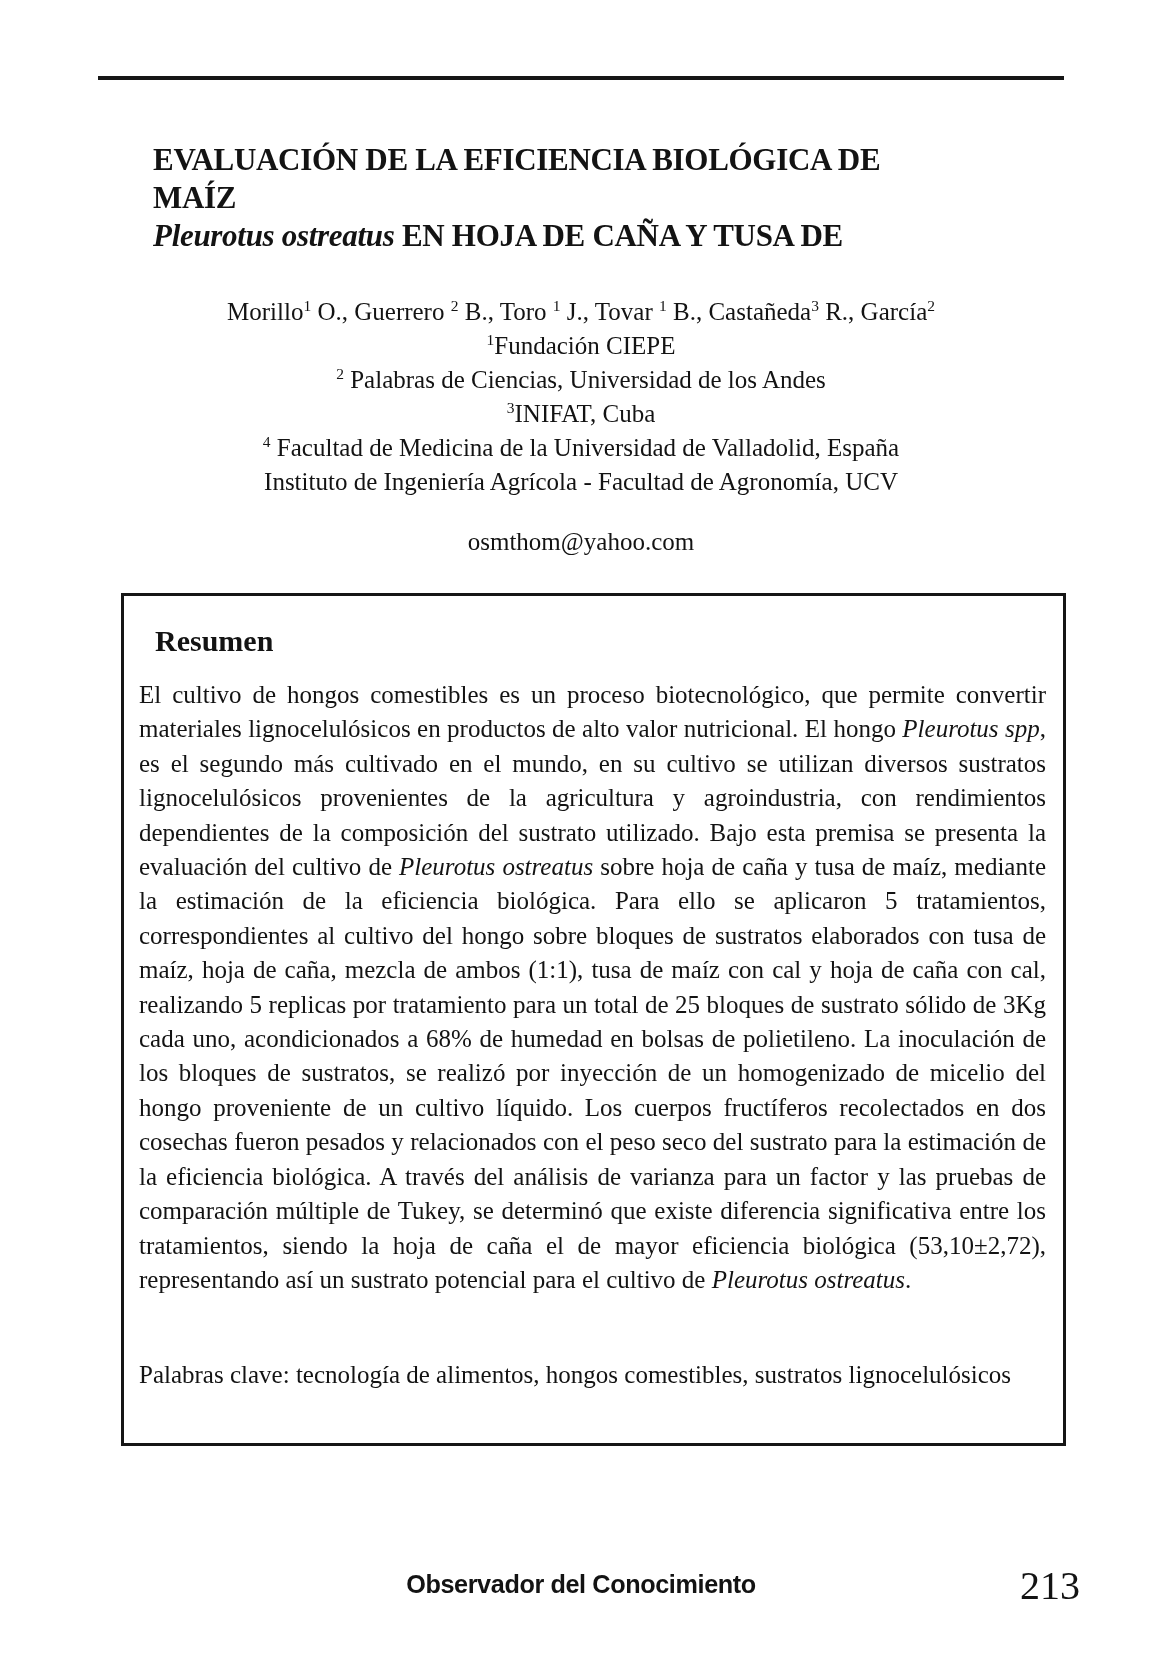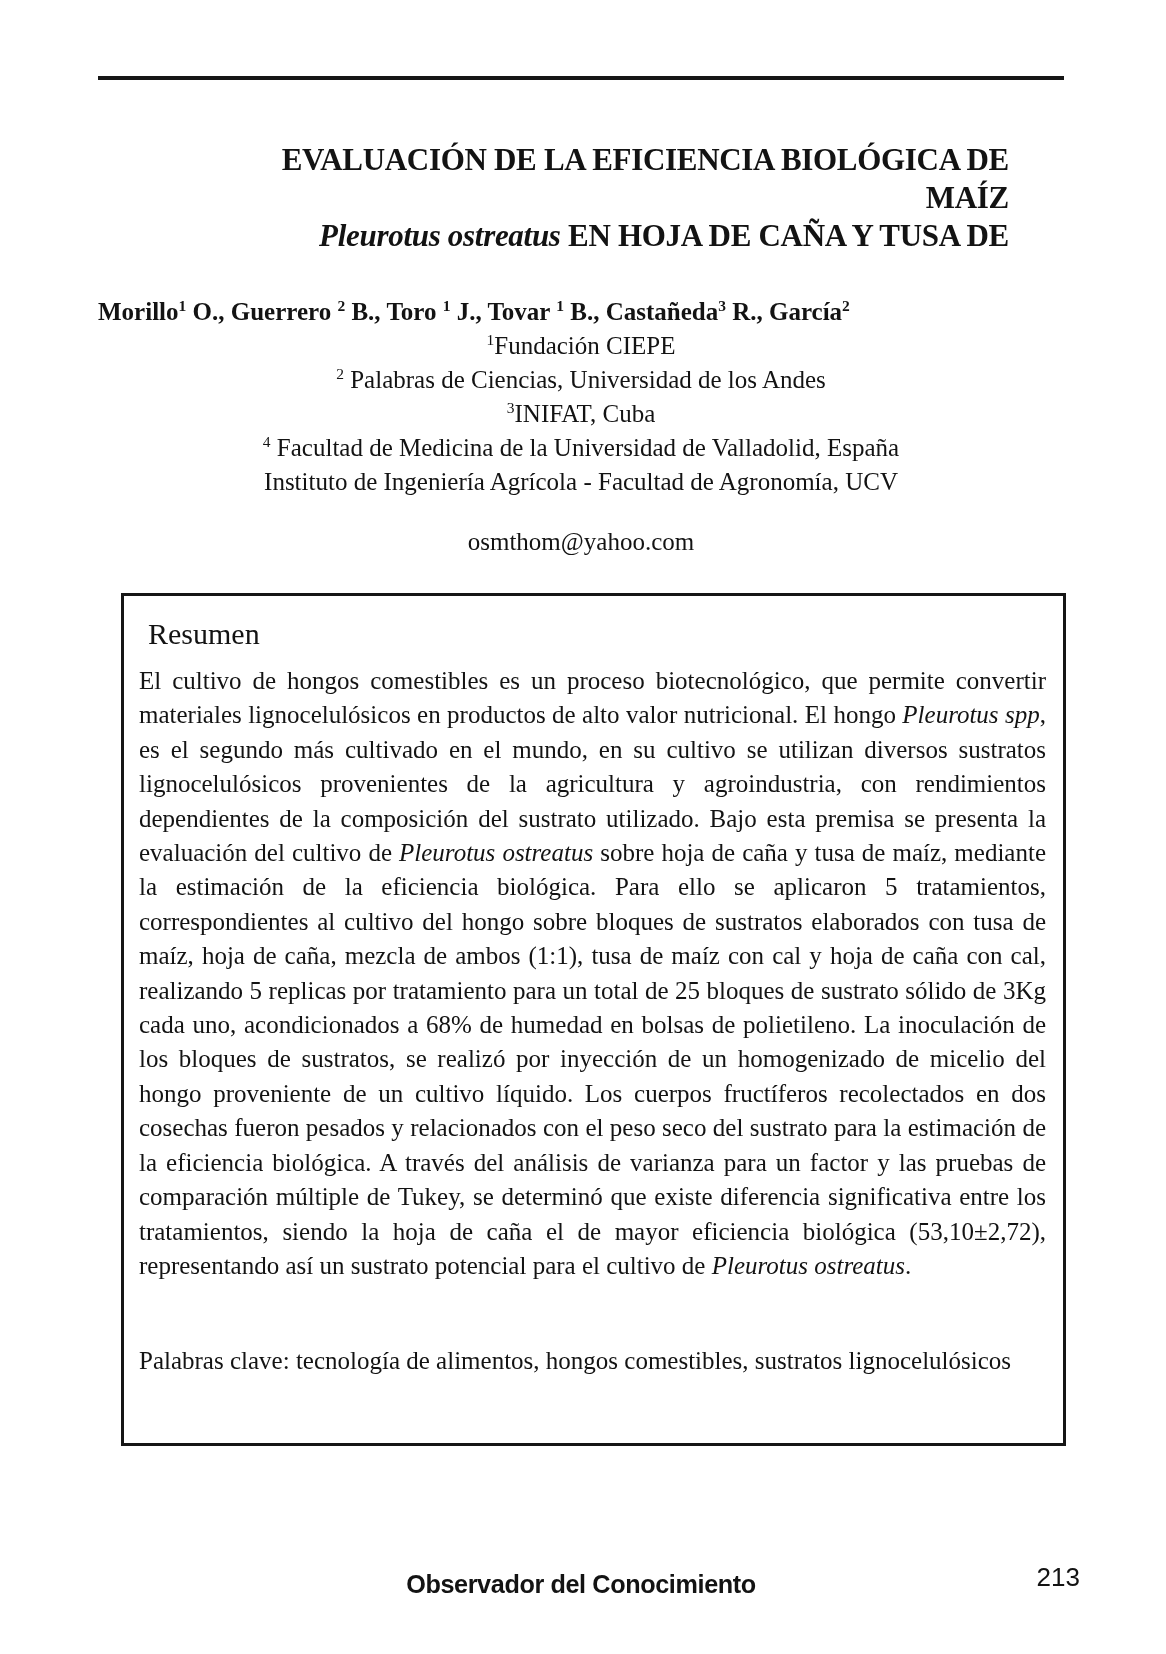--- a/index.html
+++ b/index.html
@@ -22,32 +22,31 @@
     background: #161616;
   }
   .content {
     position: absolute;
     left: 98px;
     top: 0;
     width: 966px;
   }
   .title {
     margin: 141px 55px 0 55px;
-    text-align: right;
+    text-align: left;
     font-size: 31px;
     font-weight: bold;
     line-height: 38px;
     letter-spacing: -0.3px;
   }
   .authors-block {
     margin-top: 40px;
-    text-align: left;
+    text-align: center;
     font-size: 25px;
     line-height: 34px;
-    font-weight: bold;
   }
   .affiliations-block {
     text-align: center;
     font-size: 25px;
     line-height: 34px;
   }
   .email-line {
     margin-top: 27px;
     text-align: center;
     font-size: 25px;
@@ -61,23 +60,23 @@
   .abstract-box {
     box-sizing: border-box;
     margin-left: 23px;
     margin-top: 35px;
     width: 945px;
     min-height: 853px;
     border: 3px solid #161616;
     padding: 8px 17px 26px 15px;
   }
   .abstract-heading {
-    margin: 9px;
+    margin: 16px;
     font-size: 30px;
-    font-weight: normal;
+    font-weight: bold;
     line-height: 42px;
   }
   .abstract-text {
     margin: 0;
     font-size: 25px;
     line-height: 34.4px;
     text-align: justify;
   }
   .keywords-line {
     margin: 60px 0 0 0;
@@ -94,22 +93,22 @@
     font-family: "Liberation Sans", sans-serif;
     font-weight: bold;
     font-size: 26px;
     letter-spacing: -0.4px;
     transform: scaleX(0.97);
   }
   .footer-page {
     position: absolute;
     top: 1562px;
     right: 86px;
-    font-family: Liberation Sans, sans-serif;
-    font-size: 26px;
+    font-family: Liberation Serif, serif;
+    font-size: 40px;
     font-weight: normal;
   }
 </style>
 </head>
 <body>
 
 <div class="page">
 
   <div class="top-rule"></div>
 

